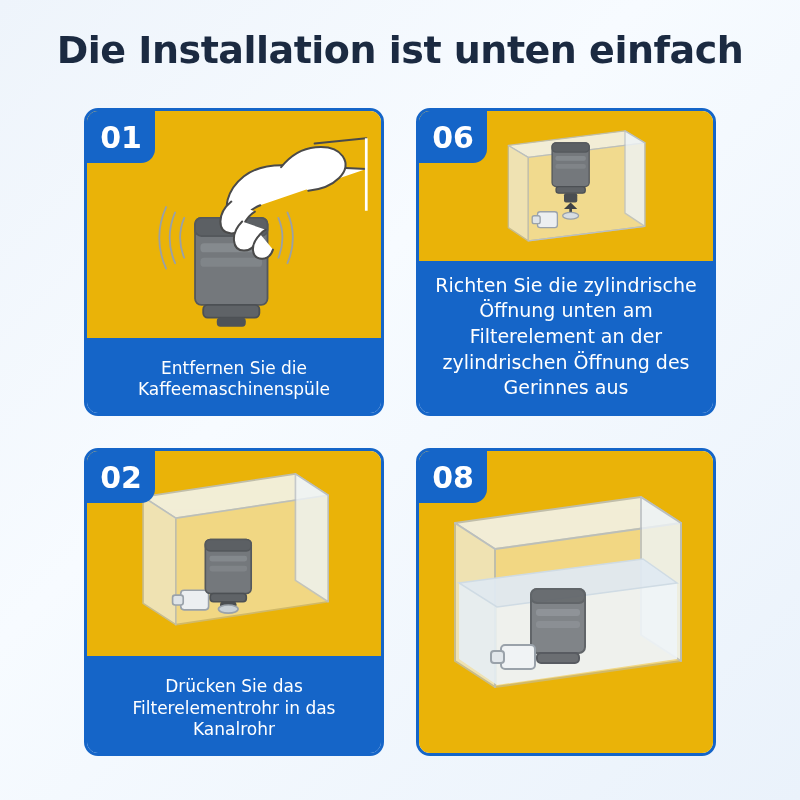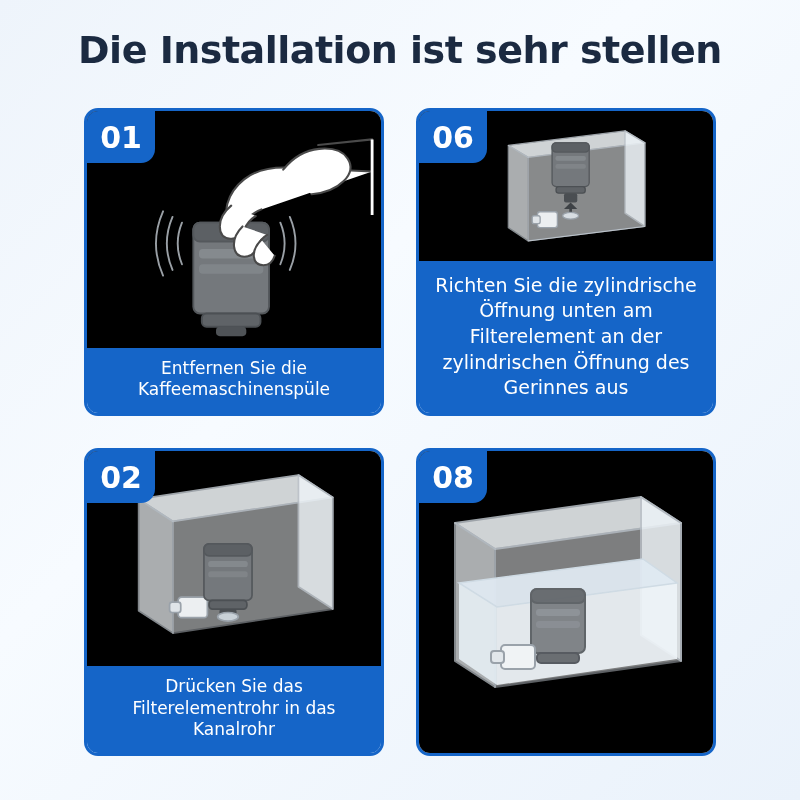--- a/index.html
+++ b/index.html
@@ -39,54 +39,54 @@
     background: #ffffff;
     border: 3px solid #1565c8;
     border-radius: 14px;
     overflow: hidden;
     display: flex;
     flex-direction: column;
   }
   .card-illus {
     position: relative;
     flex: 1 1 auto;
-    background: #000000;
+    background: #eab308;
   }
   .badge {
     position: absolute;
     top: 0; left: 0;
     width: 68px; height: 52px;
     background: #1565c8;
     border-bottom-right-radius: 14px;
     color: #ffffff;
     font-size: 30px;
     font-weight: bold;
     display: flex;
     align-items: center;
     justify-content: center;
     z-index: 4;
   }
   .caption {
     background: #1565c8;
     color: #ffffff;
     text-align: center;
-    padding: 10px 10px 12px;
+    padding: 20px 10px 12px;
     line-height: 1.28;
     font-size: 17px;
   }
   .caption.small { font-size: 19px; line-height: 1.35; padding: 12px 10px; }
   .svgwrap { position: absolute; inset: 0; }
   svg { display: block; width: 100%; height: 100%; }
 </style>
 </head>
 <body>
 
 <div class="page">
 
-  <div class="title">Die Installation ist sehr stellen</div>
+  <div class="title">Die Installation ist unten einfach</div>
 
   <div class="grid">
 
     <div class="card">
       <div class="card-illus">
         <div class="badge">01</div>
         <div class="svgwrap">
           <svg viewBox="0 0 294 250" preserveAspectRatio="xMidYMid meet">
 
             <g stroke="#9aa0a6" stroke-width="2" fill="none" stroke-linecap="round">

